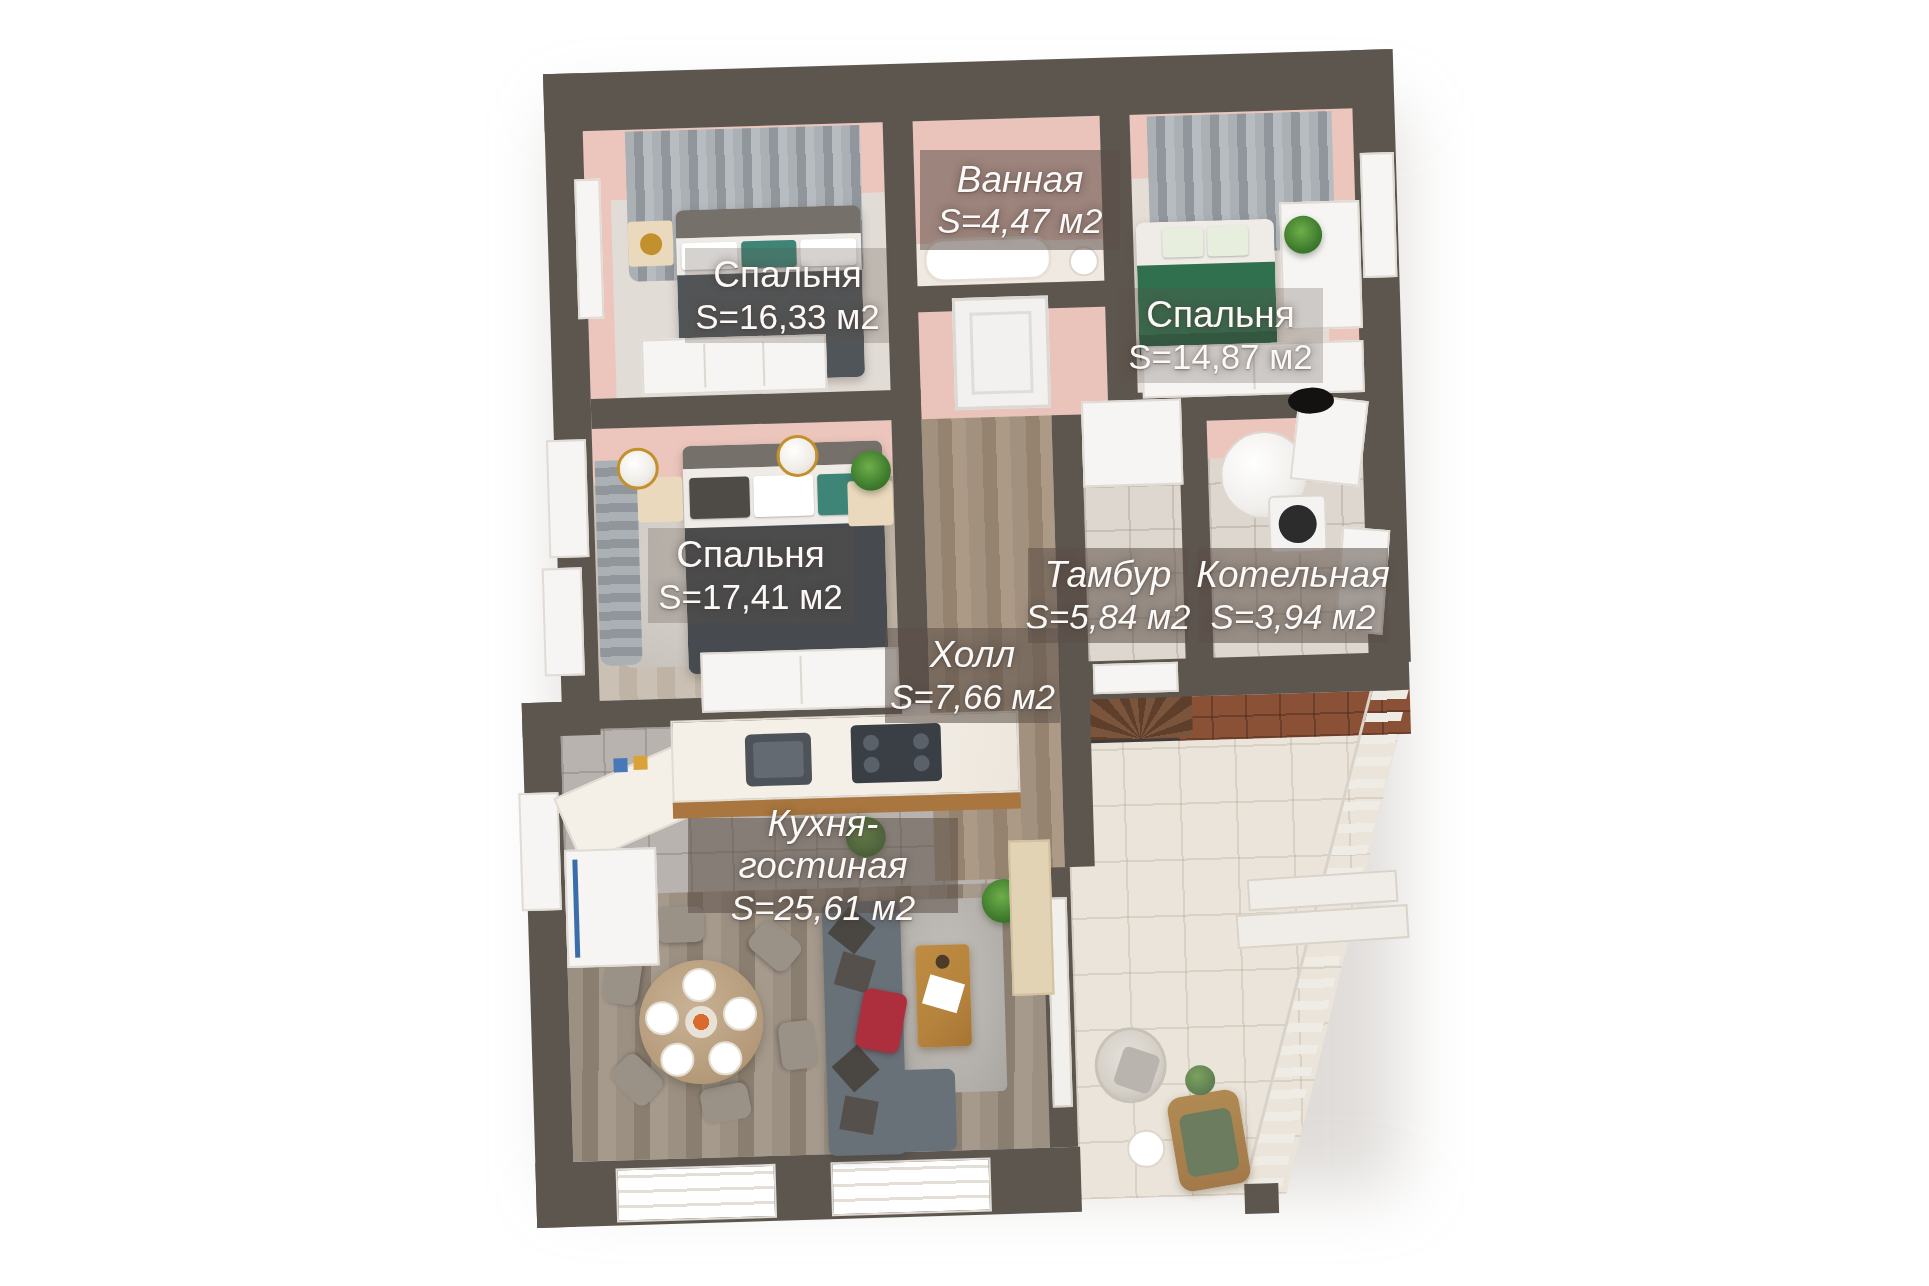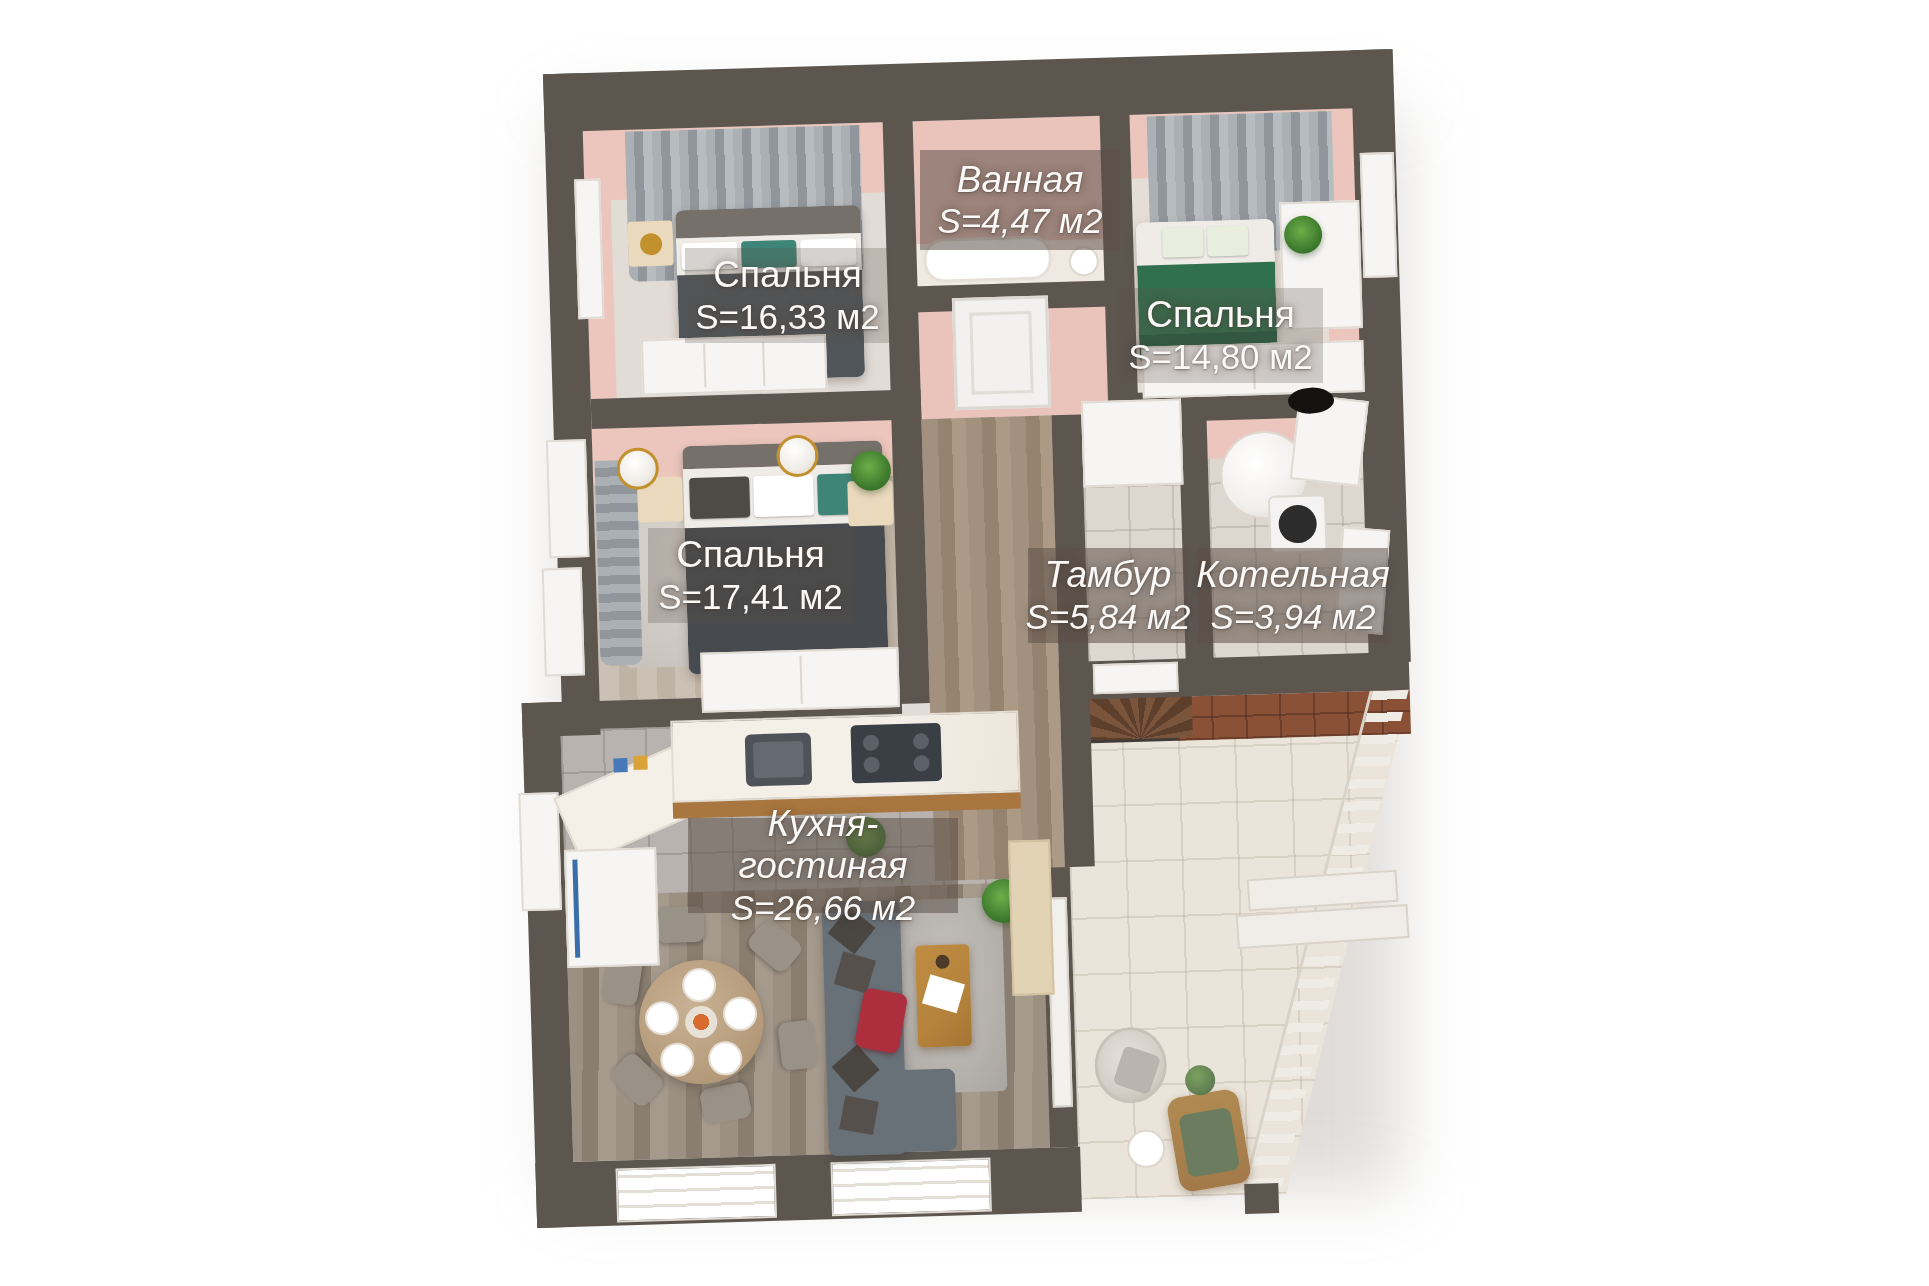--- a/index.html
+++ b/index.html
@@ -271,33 +271,37 @@
     <div class="label boxed" style="left:920px;top:150px;width:200px;height:100px;">
       <span class="nm">Ванная</span>
       <span class="ar">S=4,47 м2</span>
     </div>
     <div class="label softbox" style="left:685px;top:248px;width:205px;height:95px;">
       <span class="nm">Спальня</span>
       <span class="ar">S=16,33 м2</span>
     </div>
     <div class="label softbox" style="left:1118px;top:288px;width:205px;height:95px;">
       <span class="nm">Спальня</span>
-      <span class="ar">S=14,80 м2</span>
+      <span class="ar">S=14,87 м2</span>
     </div>
     <div class="label softbox" style="left:648px;top:528px;width:205px;height:95px;">
       <span class="nm">Спальня</span>
       <span class="ar">S=17,41 м2</span>
     </div>
     <div class="label boxed" style="left:1028px;top:548px;width:160px;height:95px;">
       <span class="nm">Тамбур</span>
       <span class="ar">S=5,84 м2</span>
     </div>
     <div class="label boxed" style="left:1198px;top:548px;width:190px;height:95px;">
       <span class="nm">Котельная</span>
       <span class="ar">S=3,94 м2</span>
     </div>
+    <div class="label boxed" style="left:885px;top:628px;width:175px;height:95px;">
+      <span class="nm">Холл</span>
+      <span class="ar">S=7,66 м2</span>
+    </div>
     <div class="label boxed" style="left:688px;top:818px;width:270px;height:95px;">
       <span class="nm">Кухня-гостиная</span>
-      <span class="ar">S=26,66 м2</span>
+      <span class="ar">S=25,61 м2</span>
     </div>
   </div>
 
 </div>
 
 </body></html>

